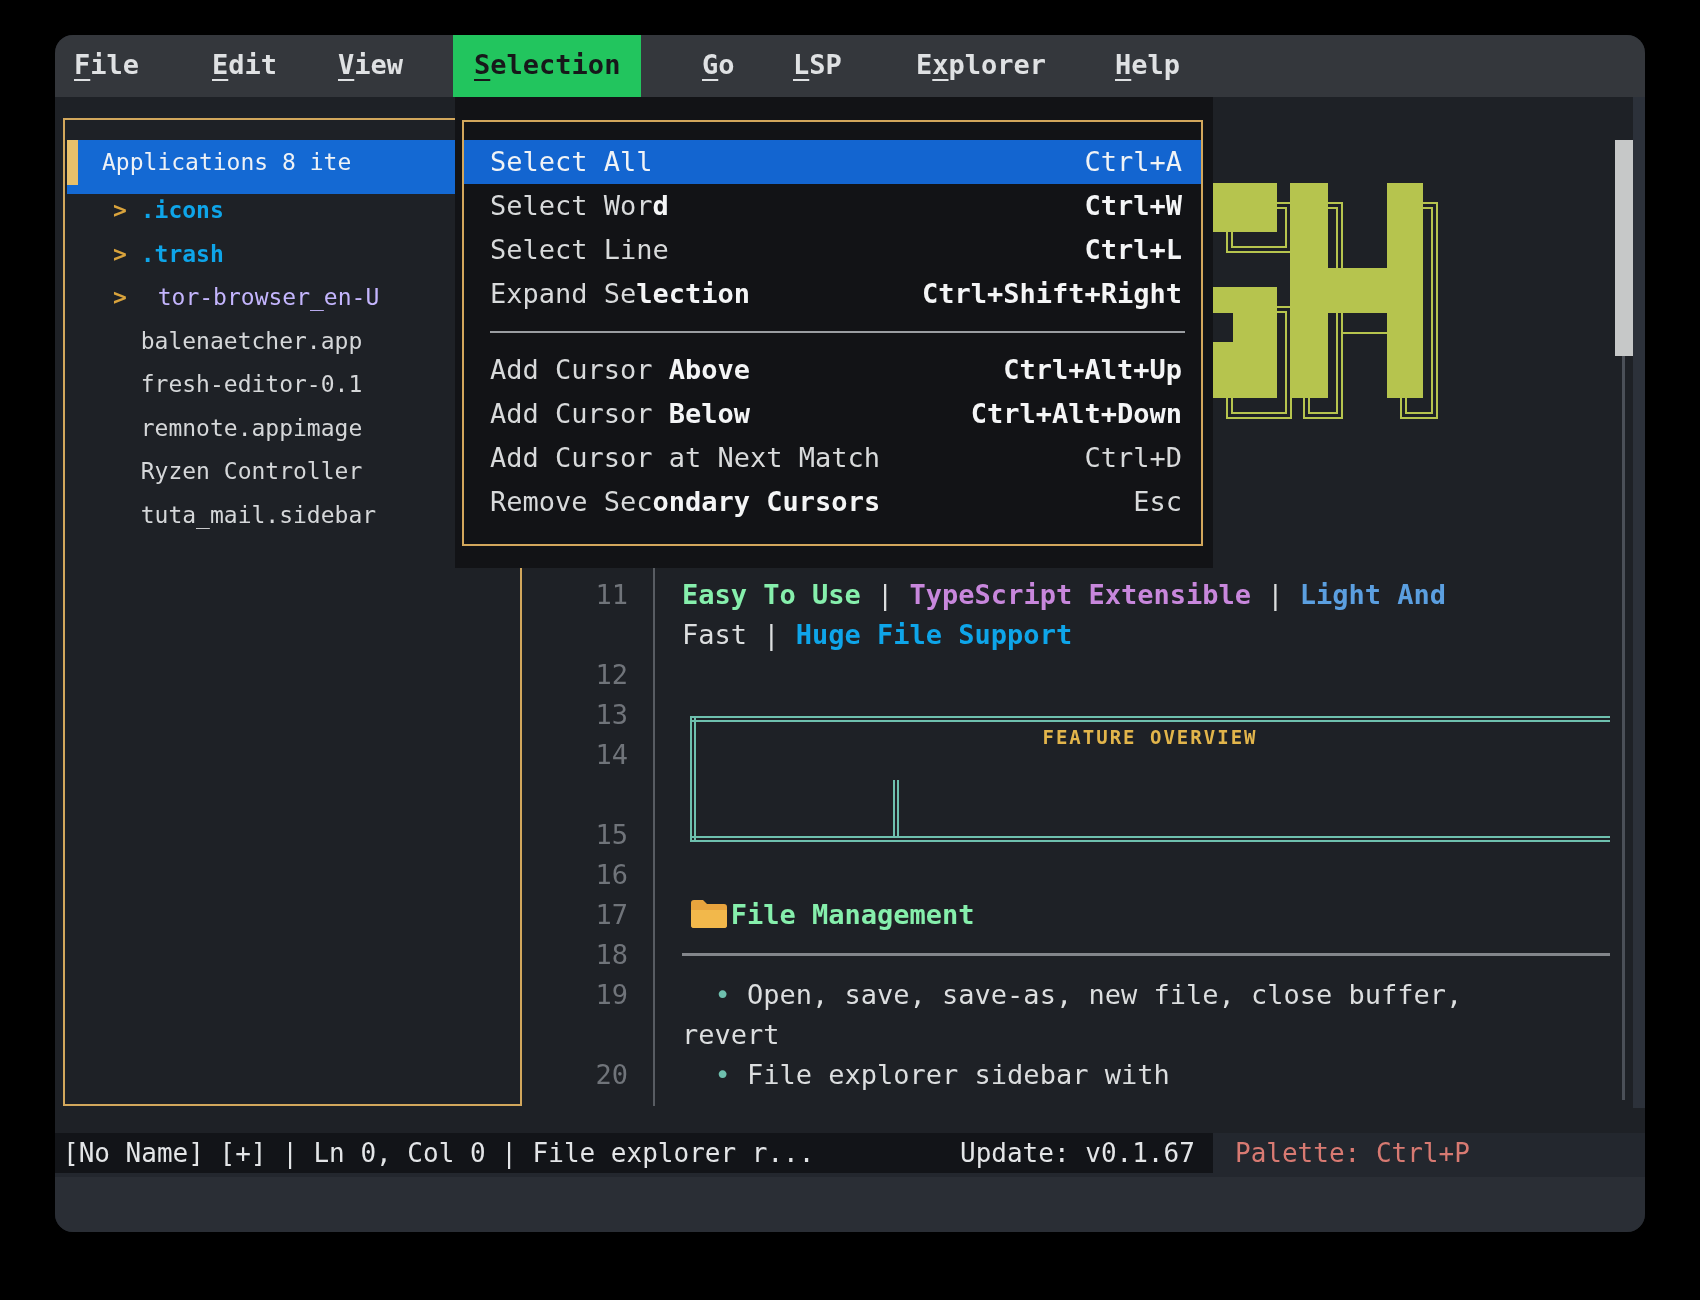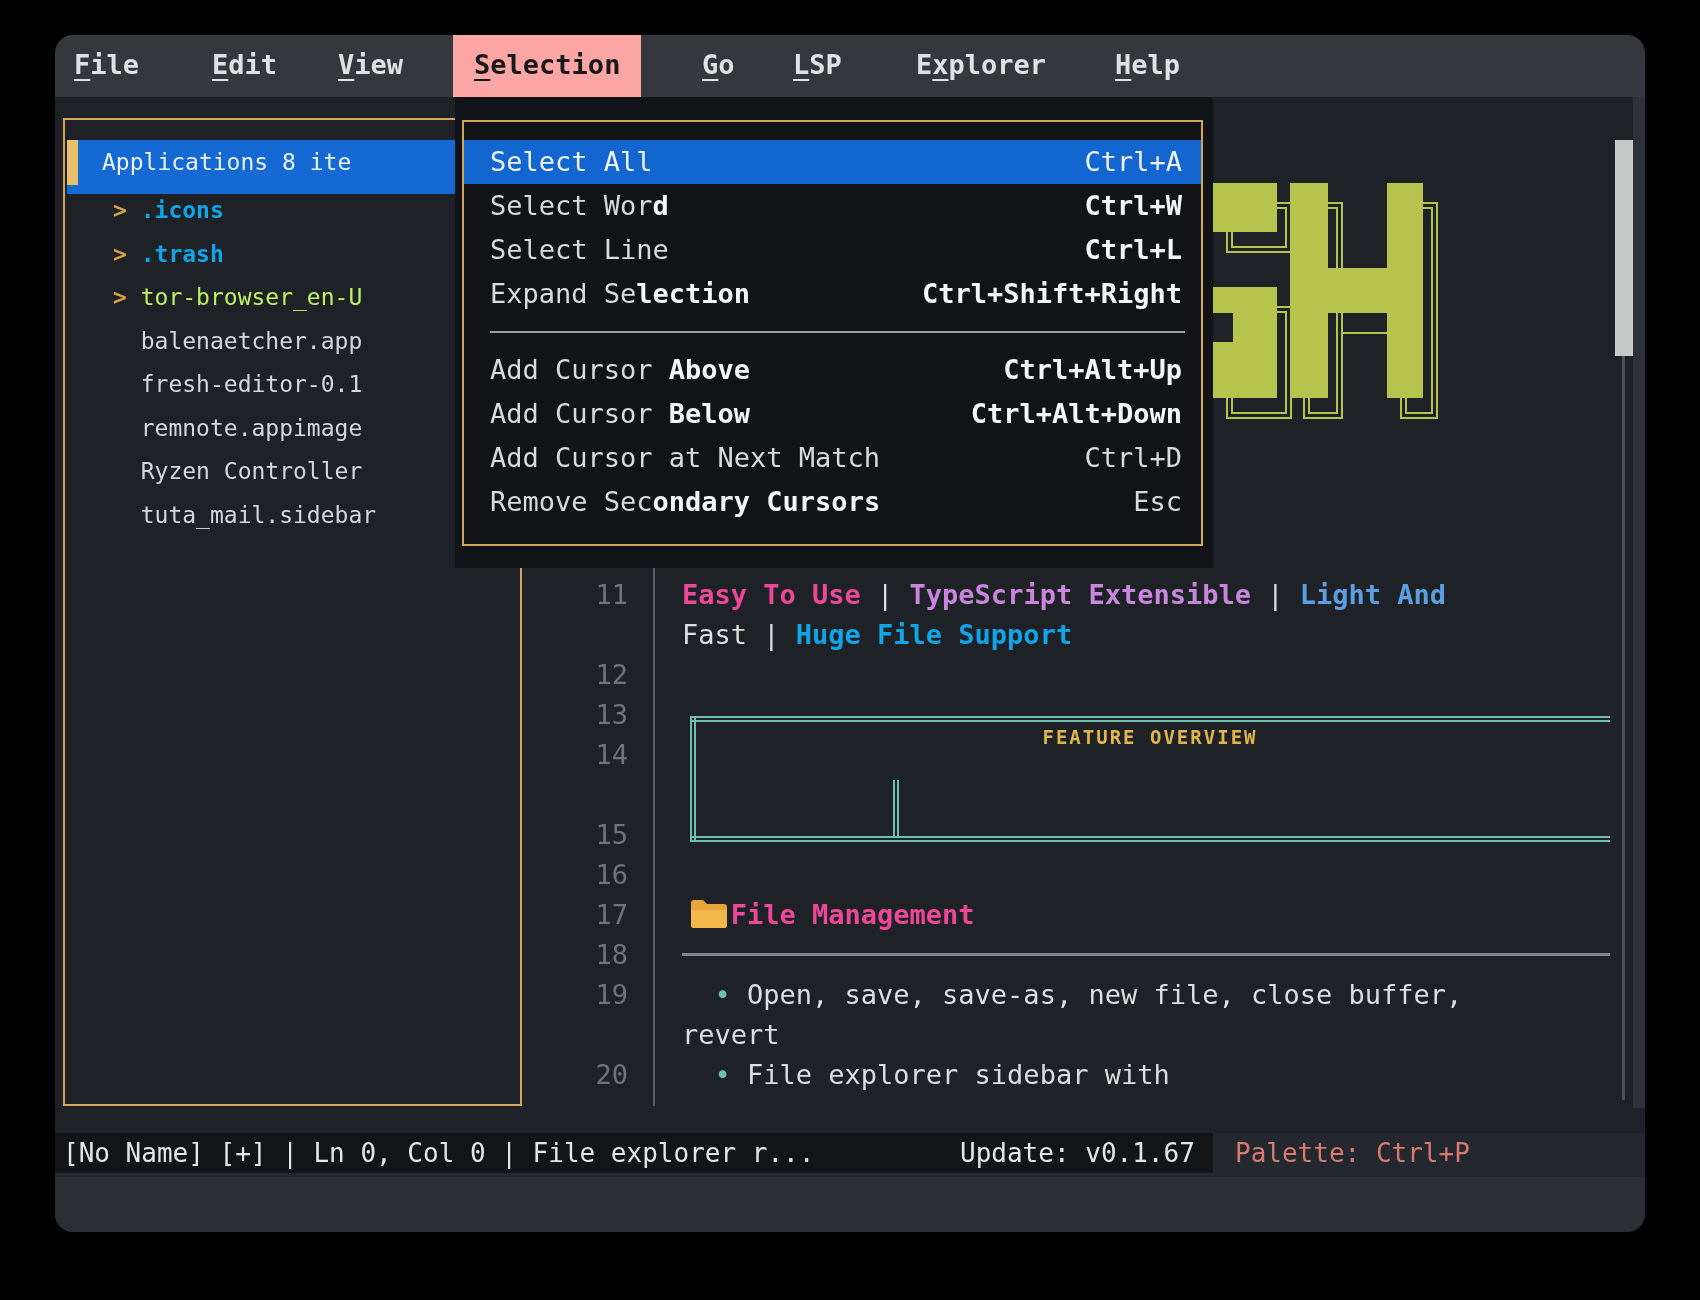--- a/index.html
+++ b/index.html
@@ -5,50 +5,50 @@
   html,body{margin:0;padding:0;background:#000;width:1700px;height:1300px;overflow:hidden;
     font-family:"DejaVu Sans Mono","Liberation Mono",monospace;}
   *{box-sizing:border-box;}
   #window{position:absolute;left:55px;top:35px;width:1590px;height:1197px;background:#1e2126;
     border-radius:18px;overflow:hidden;}
   
   #menubar{position:absolute;left:0;top:0;width:100%;height:62px;background:#34373c;z-index:30;}
   .menu-item{position:absolute;top:0;height:62px;line-height:60px;font-size:27px;font-weight:600;
     color:#dfe1e3;white-space:pre;}
   .menu-item u{text-decoration:underline;text-underline-offset:5px;}
-  .menu-item.active{background:#fca5a5;color:#17181a;padding:0 21px;}
+  .menu-item.active{background:#22c55e;color:#17181a;padding:0 21px;}
   
   #sidebar-border{position:absolute;left:8px;top:83px;width:459px;height:988px;
     border:2px solid #d2a75c;z-index:5;}
   #fe-label{position:absolute;left:18px;top:63px;height:42px;background:#e9e9e7;color:#1b1b1b;
     font-size:27px;font-weight:700;line-height:42px;padding:0 14px;z-index:8;}
   .fx-row{position:absolute;font-size:23px;line-height:45px;height:54px;white-space:pre;z-index:6;}
   .fx-selected{left:12px;top:105px;width:453px;background:#1469d3;color:#eef2f6;padding-left:35px;}
   .fx-accent{position:absolute;left:12px;top:105px;width:11px;height:45px;background:#e8c06b;z-index:7;}
   .fx-chevron{color:#d9a33c;font-weight:700;}
   .fx-gray{color:#0ea5e9;font-weight:bold;}
-  .fx-teal{color:#bef264;}
+  .fx-teal{color:#c4b5fd;margin-left:17px;}
   .fx-white{color:#d5d7d9;}
   
   #dropdown{position:absolute;left:400px;top:62px;width:758px;height:471px;background:#121316;z-index:40;}
   #dropdown-border{position:absolute;left:7px;right:10px;top:23px;bottom:22px;border:2px solid #d2a75c;}
   .dd-row{position:absolute;left:9px;width:737px;height:44px;line-height:44px;font-size:27px;
     color:#d8dadb;white-space:pre;}
   .dd-row .lbl{position:absolute;left:26px;}
   .dd-row .sc{position:absolute;right:19px;}
   .dd-row.selected{background:#1365d0;color:#f0f3f6;}
   .dd-sep{position:absolute;left:35px;width:695px;height:2px;background:#9a9da1;}
   .bseg{font-weight:800;color:#f4f5f6;}
   .sc.scb{font-weight:800;color:#f4f5f6;}
   
   #gutter-line{position:absolute;left:598px;top:533px;width:2px;height:538px;background:#585c62;z-index:4;}
   .lnum{position:absolute;left:500px;width:73px;text-align:right;font-size:27px;line-height:40px;
     color:#70747a;z-index:4;white-space:pre;}
   .erow{position:absolute;left:627px;font-size:27px;line-height:40px;height:40px;white-space:pre;z-index:4;}
-  .seg.green{color:#ec4899;font-weight:700;}
+  .seg.green{color:#86efac;font-weight:700;}
   .seg.purple{color:#c887dc;font-weight:700;}
   .seg.blue{color:#5b9fe0;font-weight:700;}
   .seg.gold{color:#0ea5e9;font-weight:700;}
   .seg.white{color:#dcdedf;}
   .seg.teal{color:#6ec0ae;}
   .boxline{position:absolute;z-index:3;}
   #feature-title{position:absolute;left:635px;top:682px;width:920px;text-align:center;font-size:19px;
     font-weight:700;color:#e2b54b;line-height:40px;z-index:4;letter-spacing:2px;white-space:pre;}
   #divider18{position:absolute;left:627px;top:918px;width:928px;height:3px;background:#83868b;z-index:3;}
   #folder-icon{position:absolute;left:635px;top:863px;z-index:4;}

